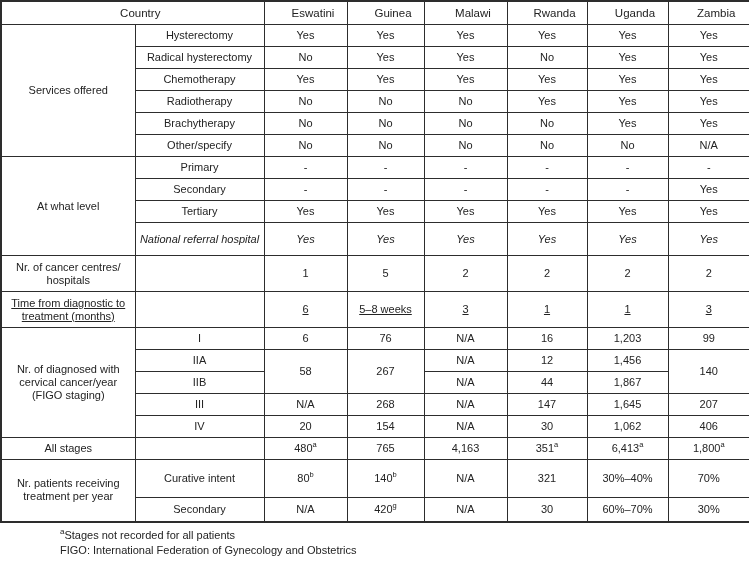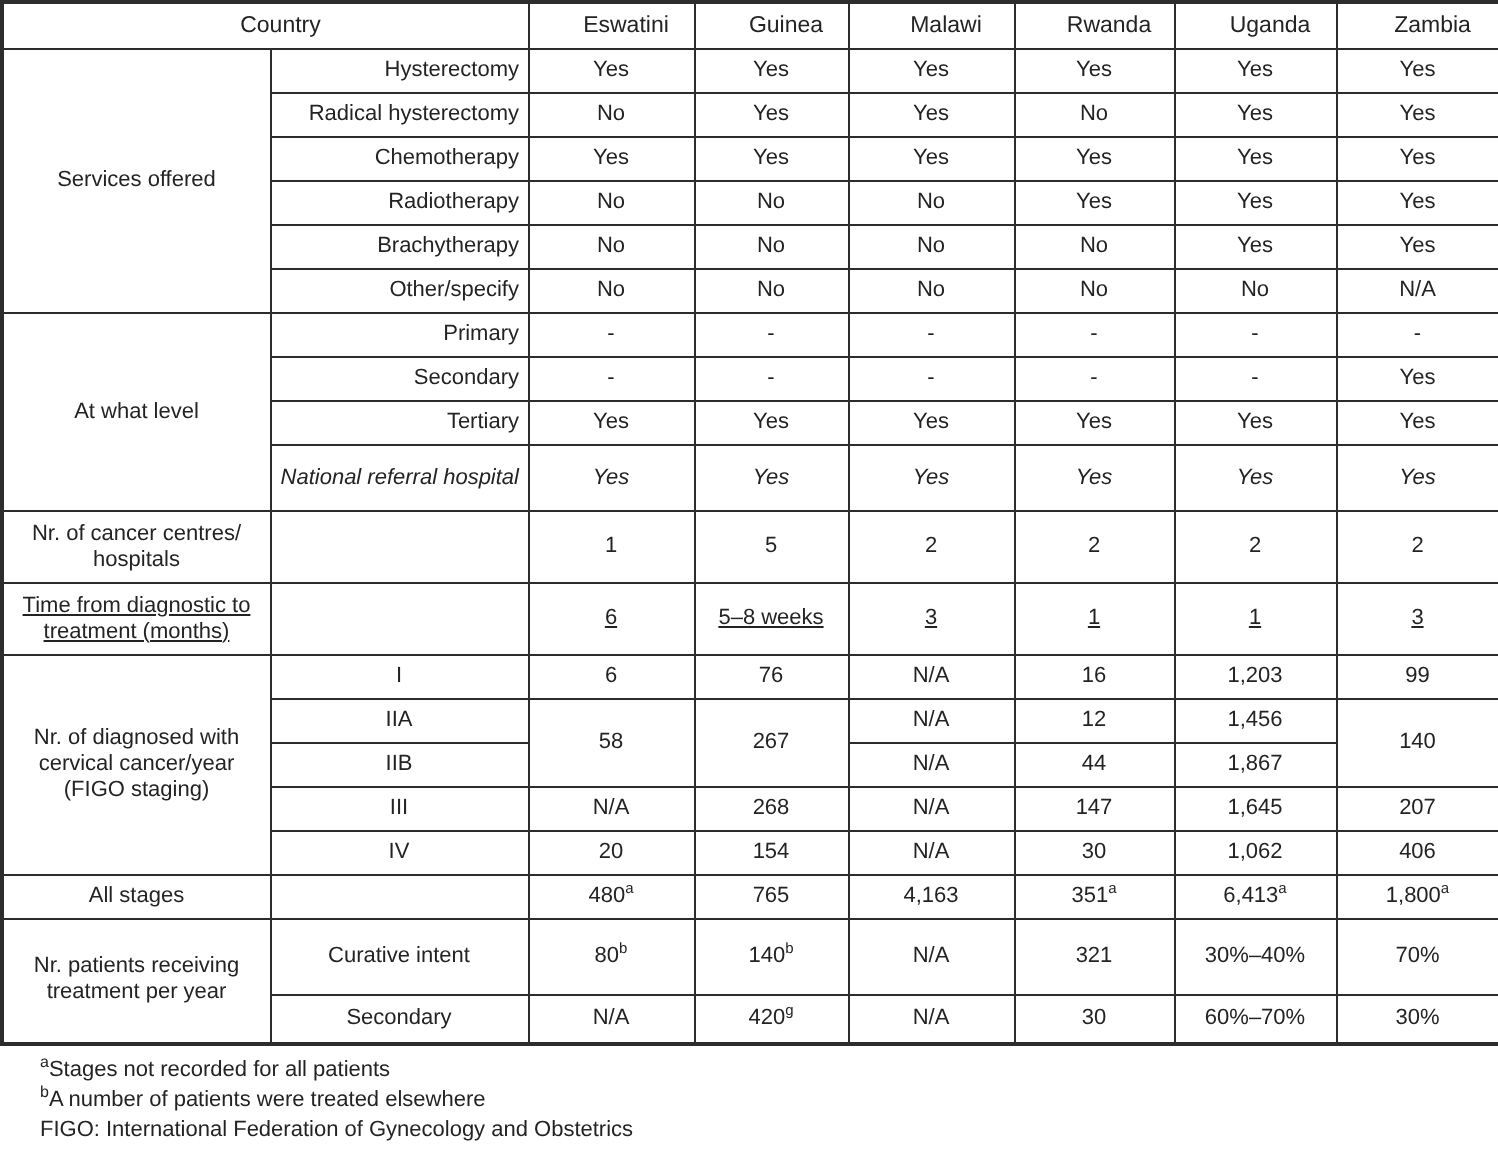--- a/index.html
+++ b/index.html
@@ -31,34 +31,35 @@
     height: 16px;
     padding-left: 19px;
   }
   tbody tr { height: 22px; }
   tbody tr:nth-child(10) { height: 33px; font-style: italic; }
   tbody tr:nth-child(11) { height: 36px; }
   tbody tr:nth-child(12) { height: 36px; text-decoration: underline; }
   tbody tr:nth-child(19) { height: 38px; }
   tbody tr:nth-child(20) { height: 24px; }
   td.cat { text-align: center; }
-  td.sub { text-align: right; }
+  td.sub { text-align: center; }
   td.val { text-align: center; }
   
   tbody tr:nth-child(n+13):nth-child(-n+17) td.sub,
   tbody tr:nth-child(n+19) td.sub { text-align: center; }
   sup {
     font-size: 7.5px;
     line-height: 0;
     vertical-align: super;
   }
   .footnotes {
     padding: 5px 3px 0 20px;
     font-size: 11px;
     line-height: 15px;
+    margin-left: 40px;
   }
   .footnote sup { font-size: 8px; }
 </style>
 </head>
 <body>
 
 <table>
   <colgroup>
     <col style="width:134px">
       <col style="width:129px">
@@ -263,15 +264,14 @@
         <td class="val" rowspan="1">N/A</td>
         <td class="val" rowspan="1">30</td>
         <td class="val" rowspan="1">60%–70%</td>
         <td class="val" rowspan="1">30%</td>
       </tr>
     </tbody>
 </table>
 
 <div class="footnotes" id="footnotes">
     <div class="footnote"><sup>a</sup>Stages not recorded for all patients</div>
-    <div class="footnote"><sup>b</sup>A number of patients were treated elsewhere</div>
     <div class="footnote">FIGO: International Federation of Gynecology and Obstetrics</div>
   </div>
 
 </body></html>

